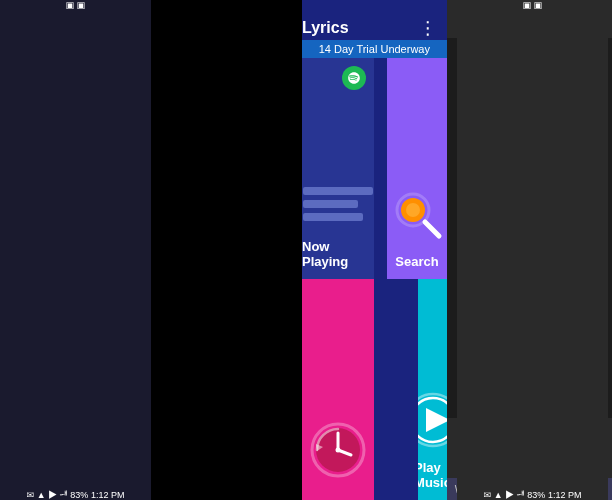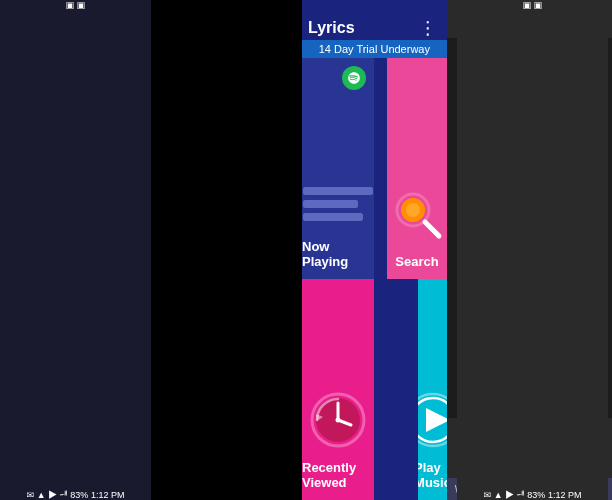--- a/index.html
+++ b/index.html
@@ -37,21 +37,21 @@
       flex-direction: column;
       position: relative;
     }
 
     .left-header {
       height: 38px;
       background: #1a237e;
       display: flex;
       align-items: center;
       justify-content: space-between;
-      padding: 18px 10px 0 6px;
+      padding: 18px 10px 0 0;
     }
 
     .left-header-title {
       color: #fff;
       font-size: 16px;
       font-weight: bold;
     }
 
     .left-header-menu {
       color: #fff;
@@ -94,21 +94,21 @@
       z-index: 2;
     }
 
     
     .grid-item-nowplaying {
       background: #283593;
     }
 
     
     .grid-item-search {
-      background: #ec4899;
+      background: #8b5cf6;
       margin-left: 13px;
     }
 
     
     .grid-item-recently {
       background: #e91e8c;
     }
 
     
     .grid-item-playmusic {
@@ -361,21 +361,20 @@
           <circle cx="31" cy="31" r="26" fill="none" stroke="rgba(255,255,255,0.3)" stroke-width="3"></circle>
           <circle cx="31" cy="31" r="22" fill="#c2185b"></circle>
           <line x1="31" y1="31" x2="31" y2="14" stroke="white" stroke-width="3" stroke-linecap="round"></line>
           <line x1="31" y1="31" x2="44" y2="36" stroke="white" stroke-width="3" stroke-linecap="round"></line>
           <circle cx="31" cy="31" r="2.5" fill="white"></circle>
 
           <path d="M10 31 A21 21 0 0 1 31 10" fill="none" stroke="rgba(255,255,255,0.5)" stroke-width="2.5" stroke-linecap="round"></path>
           <polygon points="9,25 10,32 16,28" fill="rgba(255,255,255,0.5)"></polygon>
         </svg>
       </div>
-      <span class="grid-item-label">Recently Viewed</span>
     </div>
 
     <div class="grid-item grid-item-playmusic">
       <div class="play-icon-large">
         <svg width="60" height="60" viewBox="0 0 60 60">
           <circle cx="30" cy="30" r="26" fill="none" stroke="rgba(255,255,255,0.4)" stroke-width="2.5"></circle>
           <circle cx="30" cy="30" r="22" fill="none" stroke="white" stroke-width="2.5"></circle>
           <polygon points="23,18 47,30 23,42" fill="white"></polygon>
         </svg>
       </div>

